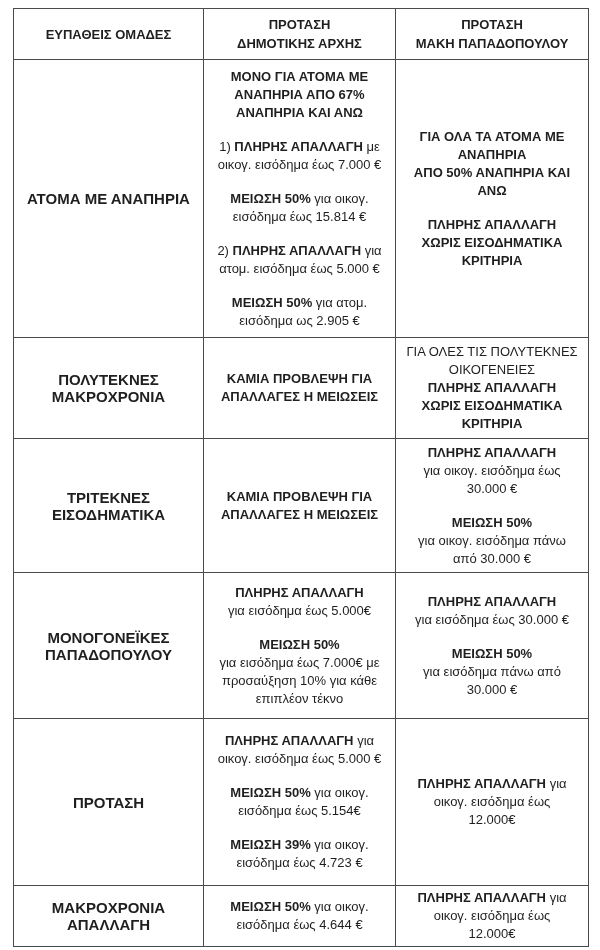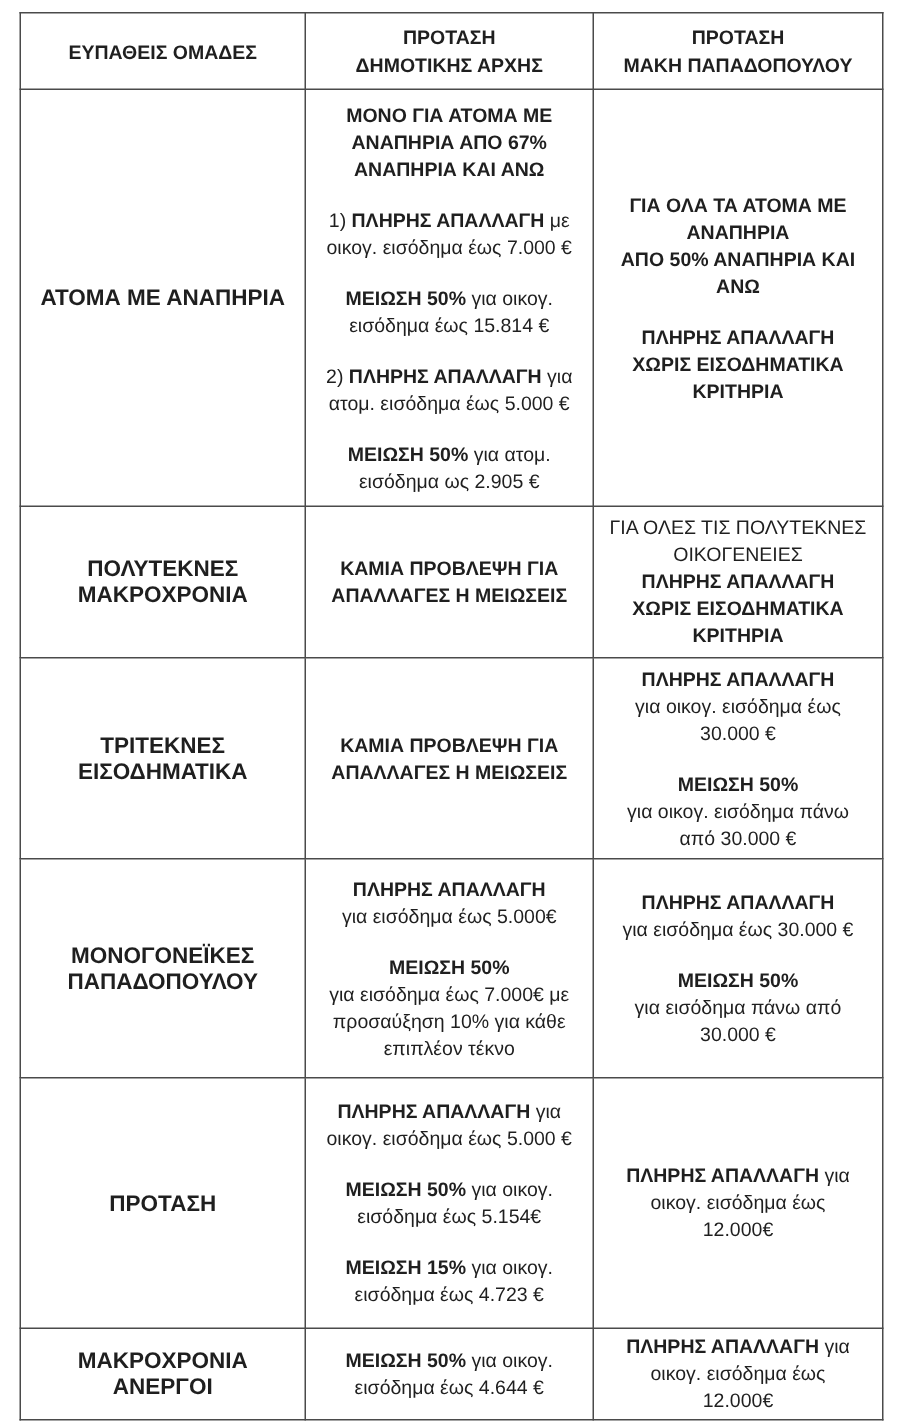--- a/index.html
+++ b/index.html
@@ -120,28 +120,28 @@
 επιπλέον τέκνο</span></p></td>
           <td class="detail-cell"><p><strong>ΠΛΗΡΗΣ ΑΠΑΛΛΑΓΗ</strong><span>
 για εισόδημα έως 30.000 €</span></p><p><strong>ΜΕΙΩΣΗ 50%</strong><span>
 για εισόδημα πάνω από
 30.000 €</span></p></td>
         </tr>
         <tr class="r4">
           <td class="group-cell">ΠΡΟΤΑΣΗ</td>
           <td class="detail-cell"><p><strong>ΠΛΗΡΗΣ ΑΠΑΛΛΑΓΗ</strong><span> για
 οικογ. εισόδημα έως 5.000 €</span></p><p><strong>ΜΕΙΩΣΗ 50%</strong><span> για οικογ.
-εισόδημα έως 5.154€</span></p><p><strong>ΜΕΙΩΣΗ 15%</strong><span> για οικογ.
+εισόδημα έως 5.154€</span></p><p><strong>ΜΕΙΩΣΗ 39%</strong><span> για οικογ.
 εισόδημα έως 4.723 €</span></p></td>
           <td class="detail-cell"><p><strong>ΠΛΗΡΗΣ ΑΠΑΛΛΑΓΗ</strong><span> για
 οικογ. εισόδημα έως
 12.000€</span></p></td>
         </tr>
         <tr class="r5">
-          <td class="group-cell">ΜΑΚΡΟΧΡΟΝΙΑ ΑΝΕΡΓΟΙ</td>
+          <td class="group-cell">ΜΑΚΡΟΧΡΟΝΙΑ ΑΠΑΛΛΑΓΗ</td>
           <td class="detail-cell"><p><strong>ΜΕΙΩΣΗ 50%</strong><span> για οικογ.
 εισόδημα έως 4.644 €</span></p></td>
           <td class="detail-cell"><p><strong>ΠΛΗΡΗΣ ΑΠΑΛΛΑΓΗ</strong><span> για
 οικογ. εισόδημα έως
 12.000€</span></p></td>
         </tr>
       </tbody>
   </table>
 </div>
 

